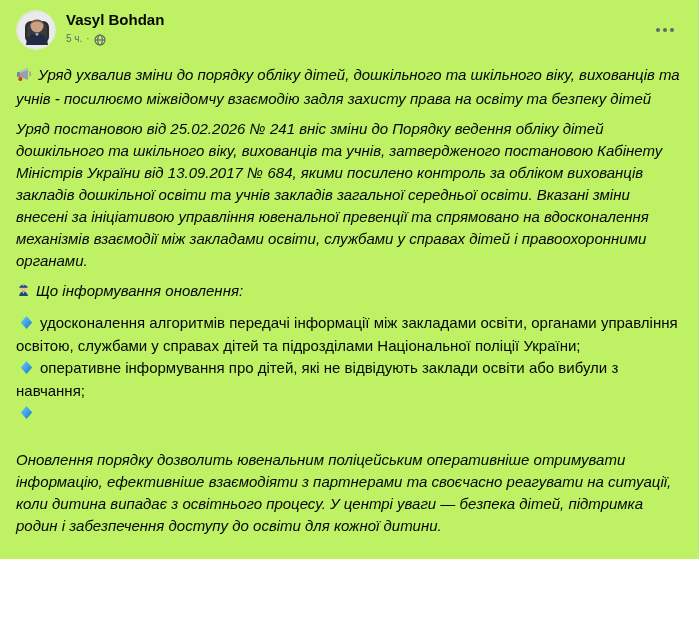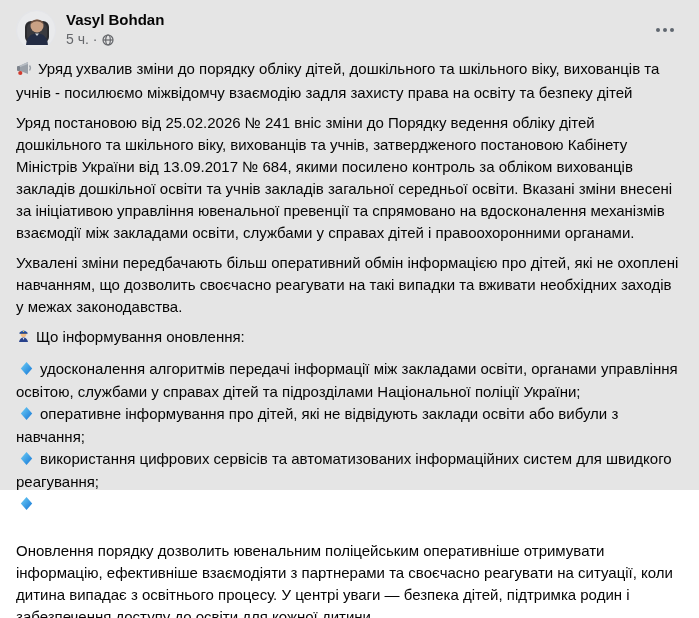--- a/index.html
+++ b/index.html
@@ -6,22 +6,22 @@
     margin: 0;
     padding: 0;
     width: 699px;
     height: 618px;
     background: #ffffff;
     overflow: hidden;
     font-family: "Liberation Sans", "DejaVu Sans", sans-serif;
   }
   .post-card {
     width: 699px;
-    height: 490px;
-    background: #e5e5e5;
+    height: 559px;
+    background: #bef264;
     box-sizing: border-box;
   }
   
   .post-header {
     display: flex;
     align-items: flex-start;
     padding: 10px 16px 4px 16px;
     position: relative;
   }
   .avatar {
@@ -45,21 +45,21 @@
     font-weight: bold;
     color: #050505;
     line-height: 19px;
     cursor: pointer;
   }
   .meta-row {
     display: flex;
     align-items: center;
     gap: 4px;
     margin-top: 2px;
-    font-size: 14px;
+    font-size: 10px;
     color: #65676b;
     line-height: 16px;
   }
   .meta-row .sep { color: #65676b; }
   .globe-icon { display: inline-flex; margin-top: 1px; }
   .more-button {
     position: absolute;
     right: 18px;
     top: 18px;
     width: 32px;
@@ -76,21 +76,21 @@
     background: #606770;
     box-shadow: -7px 0 0 #606770, 7px 0 0 #606770;
   }
   
   .post-body {
     padding: 4px 16px 0 16px;
     font-size: 15px;
     line-height: 22px;
     color: #050505;
   }
-  .post-body p { margin: 0 0 8px 0; }
+  .post-body p { margin: 6px 0 8px 0; font-style: italic; }
   .bullet-list { margin: 0 0 24px 0; }
   .bullet-item { margin: 0; }
   .emoji {
     display: inline-block;
     vertical-align: -2px;
     margin-right: 5px;
   }
   .diamond-icon {
     display: inline-block;
     vertical-align: -1px;
@@ -142,21 +142,20 @@
           <polygon points="3,5 12,1 12,3 3,6.5" fill="#b8bdc4"></polygon>
           <rect x="1" y="5" width="3" height="5" rx="1" fill="#7d838c"></rect>
           <circle cx="4.3" cy="12" r="2.1" fill="#d23b2f"></circle>
           <path d="M13.5 4.5 Q15.5 7 13.5 9.5" fill="none" stroke="#9aa0a8" stroke-width="1.3"></path>
         </svg>
       </span><span>Уряд ухвалив зміни до порядку обліку дітей, дошкільного та шкільного віку, вихованців та учнів - посилюємо міжвідомчу взаємодію задля захисту права на освіту та безпеку дітей</span>
     </p>
 
     <p>Уряд постановою від 25.02.2026 № 241 вніс зміни до Порядку ведення обліку дітей дошкільного та шкільного віку, вихованців та учнів, затвердженого постановою Кабінету Міністрів України від 13.09.2017 № 684, якими посилено контроль за обліком вихованців закладів дошкільної освіти та учнів закладів загальної середньої освіти. Вказані зміни внесені за ініціативою управління ювенальної превенції та спрямовано на вдосконалення механізмів взаємодії між закладами освіти, службами у справах дітей і правоохоронними органами.</p>
 
-    <p>Ухвалені зміни передбачають більш оперативний обмін інформацією про дітей, які не охоплені навчанням, що дозволить своєчасно реагувати на такі випадки та вживати необхідних заходів у межах законодавства.</p>
 
     <p>
       <span class="emoji">
         <svg width="15" height="16" viewBox="0 0 15 16">
           <path d="M3 14 Q4 9.5 7.5 9.5 Q11 9.5 12 14 Z" fill="#27418b"></path>
           <path d="M6.7 10 L7.5 12 L8.3 10 Z" fill="#e8ecf4"></path>
           <circle cx="7.5" cy="6.3" r="2.8" fill="#f0bd88"></circle>
           <path d="M3.8 4.2 Q7.5 1 11.2 4.2 L11.2 5 L3.8 5 Z" fill="#2b5bb0"></path>
           <rect x="3.4" y="4.6" width="8.2" height="1.2" rx="0.6" fill="#1d3e80"></rect>
           <circle cx="7.5" cy="3.4" r="0.7" fill="#f4c84a"></circle>
@@ -188,33 +187,20 @@
                 </linearGradient>
               </defs>
               <polygon points="8,0 15,8 8,16 1,8" fill="url(#dg2)"></polygon>
             </svg>
         </span><span>оперативне інформування про дітей, які не відвідують заклади освіти або вибули з навчання;</span>
       </div>
       <div class="bullet-item">
         <span class="diamond-icon">
           <svg width="13" height="13" viewBox="0 0 16 16">
               <defs>
-                <linearGradient id="dg4" x1="0" y1="0" x2="1" y2="1">
-                  <stop offset="0" stop-color="#6fd0f7"></stop>
-                  <stop offset="1" stop-color="#1273d4"></stop>
-                </linearGradient>
-              </defs>
-              <polygon points="8,0 15,8 8,16 1,8" fill="url(#dg4)"></polygon>
-            </svg>
-        </span><span>використання цифрових сервісів та автоматизованих інформаційних систем для швидкого реагування;</span>
-      </div>
-      <div class="bullet-item">
-        <span class="diamond-icon">
-          <svg width="13" height="13" viewBox="0 0 16 16">
-              <defs>
                 <linearGradient id="dg5" x1="0" y1="0" x2="1" y2="1">
                   <stop offset="0" stop-color="#6fd0f7"></stop>
                   <stop offset="1" stop-color="#1273d4"></stop>
                 </linearGradient>
               </defs>
               <polygon points="8,0 15,8 8,16 1,8" fill="url(#dg5)"></polygon>
             </svg>
         </span>
       </div>
     </div>

